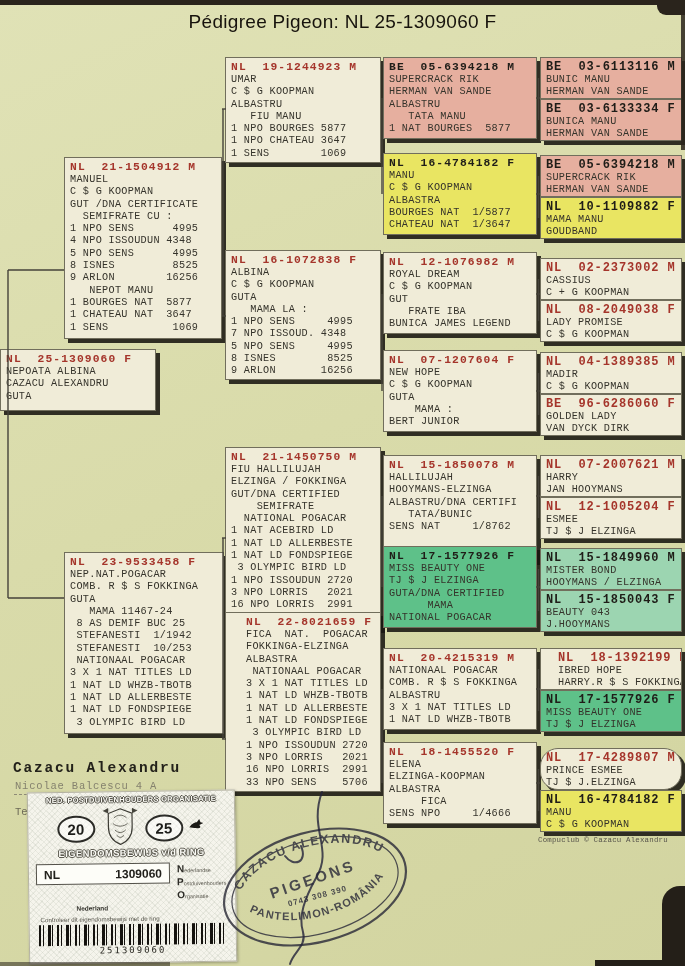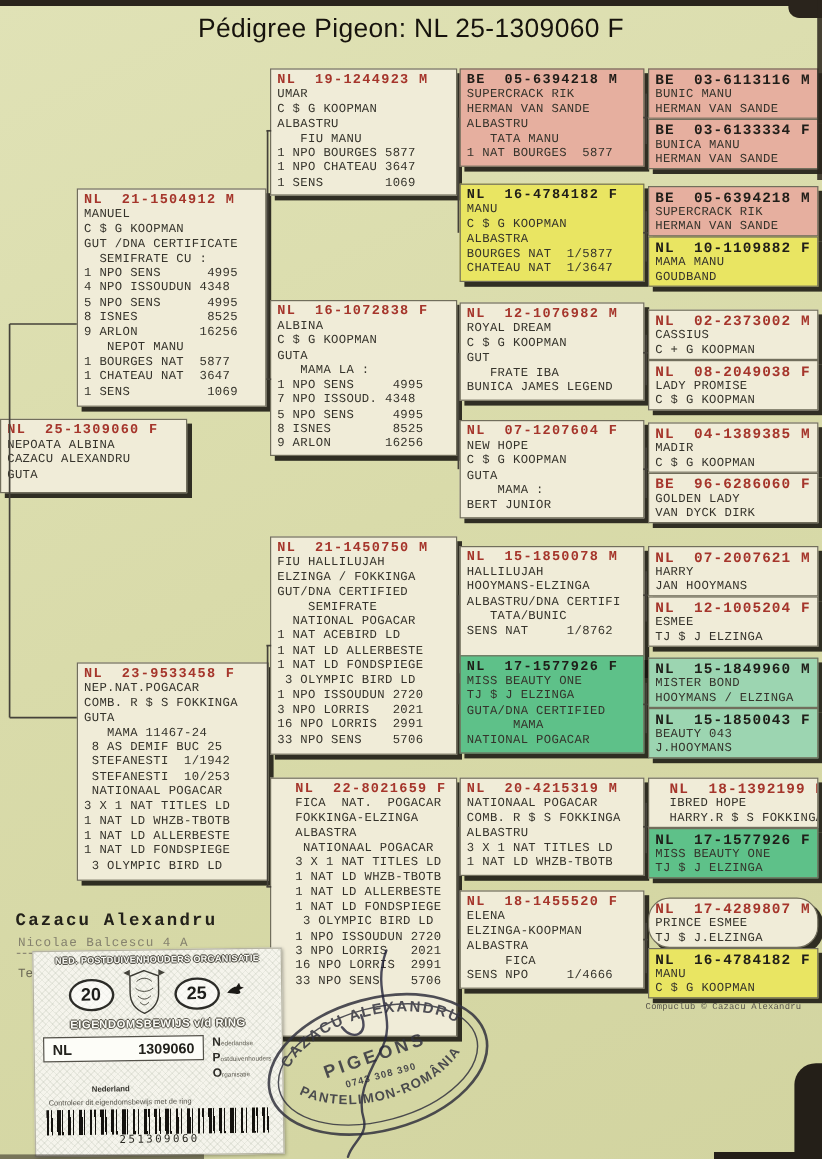--- a/index.html
+++ b/index.html
@@ -1,20 +1,20 @@
 <!DOCTYPE html>
 <html><head>
 <meta charset="utf-8">
 <style>
   html,body{margin:0;padding:0;background:#1d1b16;}
   .page{position:relative;width:685px;height:966px;overflow:hidden;
     background:linear-gradient(155deg,#e0e2b6 0%,#d9dbaa 45%,#d2d4a0 100%);
     font-family:"Liberation Mono","DejaVu Sans Mono",monospace;}
   .title{position:absolute;top:11px;left:0;width:100%;text-align:center;
-    font-family:"Liberation Sans",sans-serif;font-size:22px;color:#17130d;letter-spacing:.3px;}
+    font-family:"Liberation Sans",sans-serif;font-size:19px;color:#17130d;letter-spacing:.3px;}
   
   .pbox{position:absolute;background:#f0ecd8;border:1px solid #716e5c;box-sizing:border-box;
     padding:3px 5px 0 5px;box-shadow:4px 4px 0 0 rgba(24,22,16,.88);overflow:hidden;}
   .pbox .phead{font-weight:bold;font-size:11.3px;line-height:13px;letter-spacing:1.1px;
     color:#a5352b;white-space:pre;}
   .pbox .pline{font-size:10.2px;line-height:12.3px;letter-spacing:.3px;color:#35332b;white-space:pre;}
   .pbox.pink{background:#e6af9f}
   .pbox.yellow{background:#e9e562}
   .pbox.green{background:#5ec189}
   .pbox.lightgreen{background:#9cd5b1}
@@ -142,21 +142,21 @@
         <div class="pline">  NATIONAL POGACAR</div>
         <div class="pline">1 NAT ACEBIRD LD</div>
         <div class="pline">1 NAT LD ALLERBESTE</div>
         <div class="pline">1 NAT LD FONDSPIEGE</div>
         <div class="pline"> 3 OLYMPIC BIRD LD</div>
         <div class="pline">1 NPO ISSOUDUN 2720</div>
         <div class="pline">3 NPO LORRIS   2021</div>
         <div class="pline">16 NPO LORRIS  2991</div>
         <div class="pline">33 NPO SENS    5706</div>
       </div>
-      <div class="pbox cream" style="left: 225px; top: 648px; width: 156px; height: 216px; padding-left: 20px;">
+      <div class="pbox cream" style="left: 225px; top: 612px; width: 156px; height: 180px; padding-left: 20px;">
         <div class="phead">NL  22-8021659 F</div>
         <div class="pline">FICA  NAT.  POGACAR</div>
         <div class="pline">FOKKINGA-ELZINGA</div>
         <div class="pline">ALBASTRA</div>
         <div class="pline"> NATIONAAL POGACAR</div>
         <div class="pline">3 X 1 NAT TITLES LD</div>
         <div class="pline">1 NAT LD WHZB-TBOTB</div>
         <div class="pline">1 NAT LD ALLERBESTE</div>
         <div class="pline">1 NAT LD FONDSPIEGE</div>
         <div class="pline"> 3 OLYMPIC BIRD LD</div>

